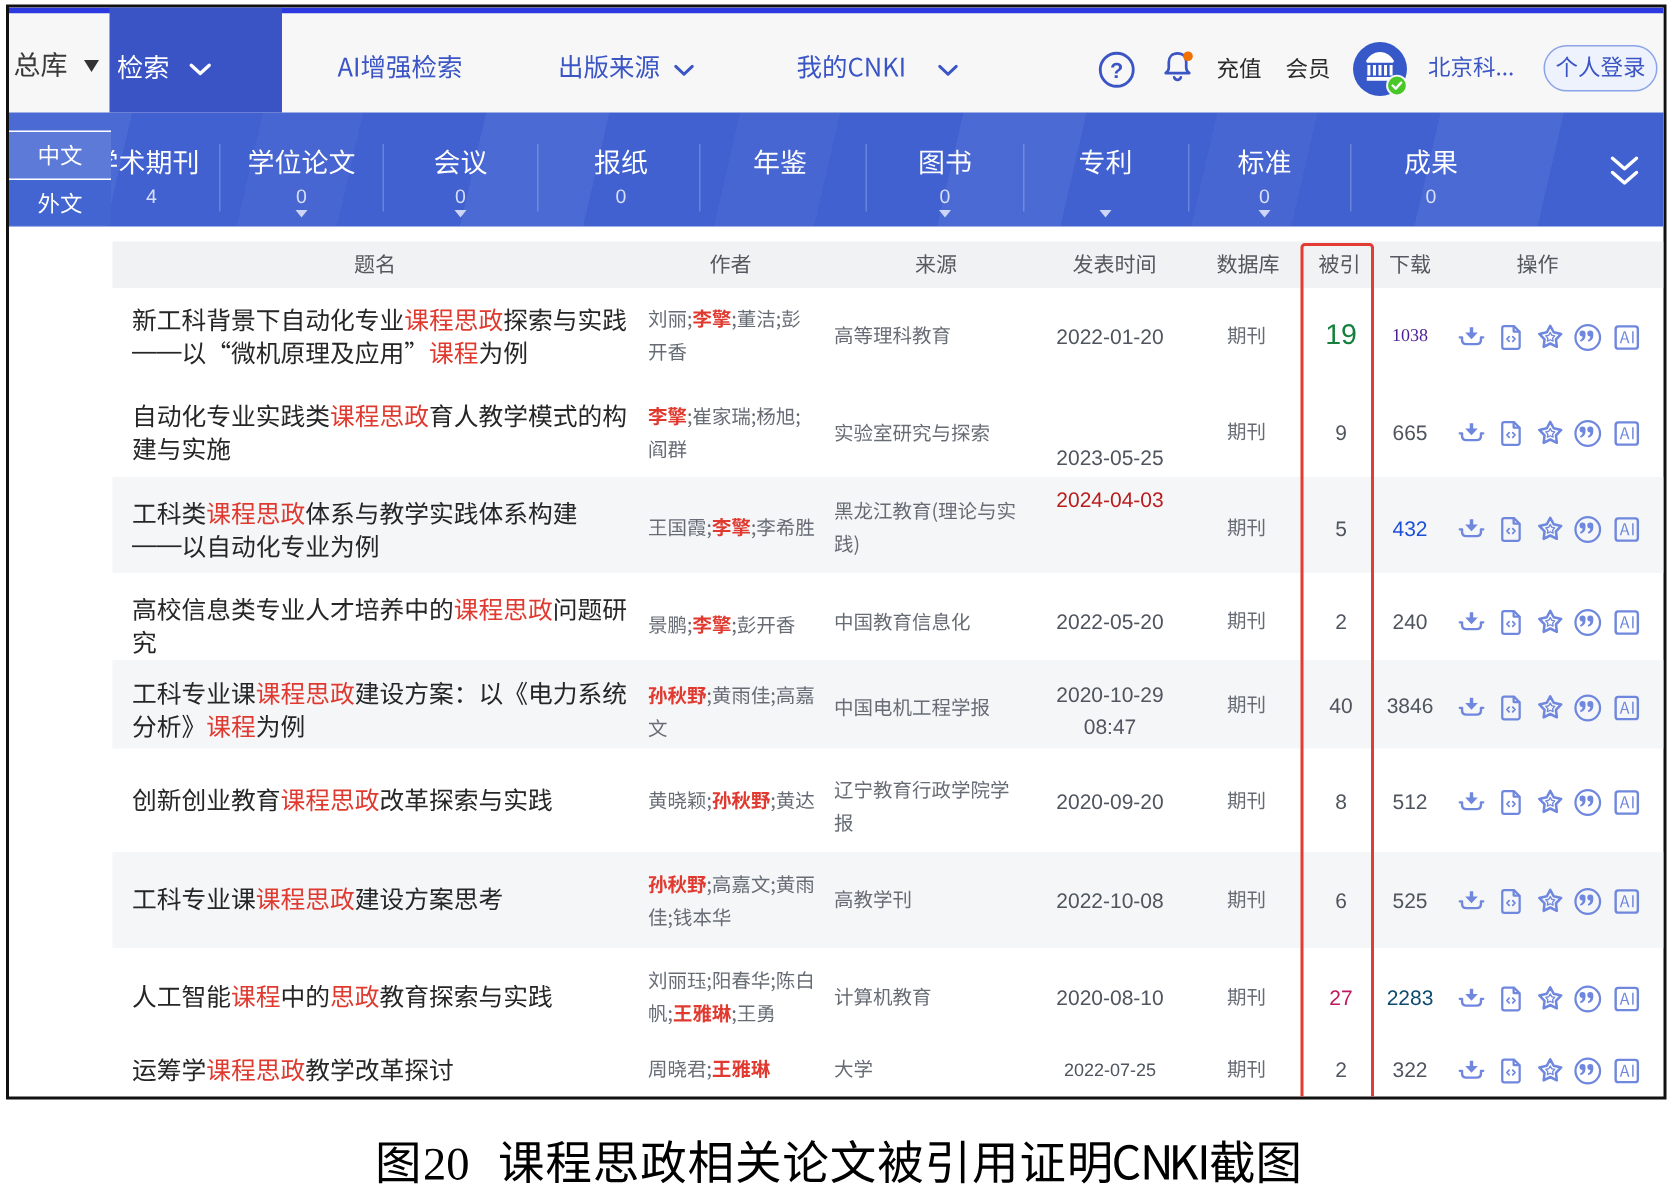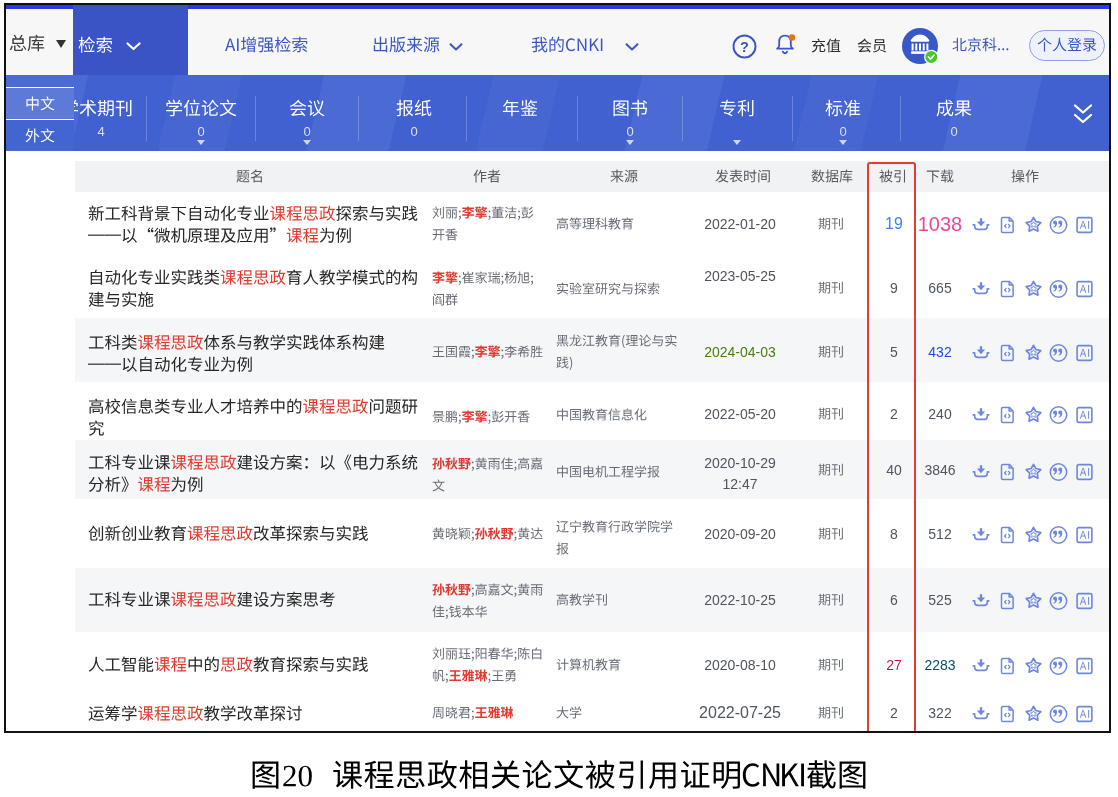--- a/index.html
+++ b/index.html
@@ -577,22 +577,22 @@
         <use href="#g80b2r" x="5000"></use>
       </g>
     </svg>
     <div style="position:absolute;left:734.0px;top:218.5px;transform:translate(-50%,-50%);font-family:'Liberation Sans',sans-serif;font-size:14.0px;color:#4f555e;white-space:nowrap">2022-01-20</div>
     <svg style="position:absolute;left:812.0px;top:211.7px;width:26.0px;height:13.0px" viewBox="0 0 2000 1000" overflow="visible">
       <g fill="#666b74">
         <use href="#g671fr" x="0"></use>
         <use href="#g520ar" x="1000"></use>
       </g>
     </svg>
-    <div style="position:absolute;left:888.0px;top:218.5px;transform:translate(-50%,-50%);font-family:'Liberation Sans',sans-serif;font-size:16px;color:#3b82f6;white-space:nowrap">19</div>
-    <div style="position:absolute;left:934.0px;top:218.5px;transform:translate(-50%,-50%);font-family:Liberation Sans, sans-serif;font-size:20px;color:#ec4899;white-space:nowrap">1038</div>
+    <div style="position:absolute;left:888.0px;top:218.5px;transform:translate(-50%,-50%);font-family:'Liberation Sans',sans-serif;font-size:19px;color:#15803d;white-space:nowrap">19</div>
+    <div style="position:absolute;left:934.0px;top:218.5px;transform:translate(-50%,-50%);font-family:Liberation Serif, serif;font-size:12px;color:#4c1d95;white-space:nowrap">1038</div>
     <svg style="position:absolute;left:964px;top:209.5px;width:126px;height:20px" viewBox="0 0 126 20">
 <g transform="translate(1,0)">
         <use href="#idl"></use>
       </g>
 <g transform="translate(27.3,0)">
         <use href="#idoc"></use>
       </g>
 <g transform="translate(53.5,0)">
         <use href="#istar"></use>
       </g>
@@ -666,21 +666,21 @@
         <use href="#g5b9er" x="0"></use>
         <use href="#g9a8cr" x="1000"></use>
         <use href="#g5ba4r" x="2000"></use>
         <use href="#g7814r" x="3000"></use>
         <use href="#g7a76r" x="4000"></use>
         <use href="#g4e0er" x="5000"></use>
         <use href="#g63a2r" x="6000"></use>
         <use href="#g7d22r" x="7000"></use>
       </g>
     </svg>
-    <div style="position:absolute;left:734.0px;top:271px;transform:translate(-50%,-50%);font-family:'Liberation Sans',sans-serif;font-size:14.0px;color:#4f555e;white-space:nowrap">2023-05-25</div>
+    <div style="position:absolute;left:734.0px;top:300px;transform:translate(-50%,-50%);font-family:'Liberation Sans',sans-serif;font-size:14.0px;color:#4f555e;white-space:nowrap">2023-05-25</div>
     <svg style="position:absolute;left:812.0px;top:276.2px;width:26.0px;height:13.0px" viewBox="0 0 2000 1000" overflow="visible">
       <g fill="#666b74">
         <use href="#g671fr" x="0"></use>
         <use href="#g520ar" x="1000"></use>
       </g>
     </svg>
     <div style="position:absolute;left:888.0px;top:283.0px;transform:translate(-50%,-50%);font-family:'Liberation Sans',sans-serif;font-size:14.0px;color:#4f555e;white-space:nowrap">9</div>
     <div style="position:absolute;left:934.0px;top:283.0px;transform:translate(-50%,-50%);font-family:'Liberation Sans',sans-serif;font-size:14.0px;color:#4f555e;white-space:nowrap">665</div>
     <svg style="position:absolute;left:964px;top:274.0px;width:126px;height:20px" viewBox="0 0 126 20">
 <g transform="translate(1,0)">
@@ -770,21 +770,21 @@
         <use href="#g4e0er" x="7338"></use>
         <use href="#g5b9er" x="8338"></use>
       </g>
     </svg>
     <svg style="position:absolute;left:550.0px;top:351.2px;width:17.4px;height:13.0px" viewBox="0 0 1338 1000" overflow="visible">
       <g fill="#666b74">
         <use href="#g8df5r" x="0"></use>
         <use href="#g29r" x="1000"></use>
       </g>
     </svg>
-    <div style="position:absolute;left:734.0px;top:347.0px;transform:translate(-50%,-50%);font-family:'Liberation Sans',sans-serif;font-size:14.0px;color:#4d7c0f;white-space:nowrap">2024-04-03</div>
+    <div style="position:absolute;left:734.0px;top:328px;transform:translate(-50%,-50%);font-family:'Liberation Sans',sans-serif;font-size:14.0px;color:#b91c1c;white-space:nowrap">2024-04-03</div>
     <svg style="position:absolute;left:812.0px;top:340.2px;width:26.0px;height:13.0px" viewBox="0 0 2000 1000" overflow="visible">
       <g fill="#666b74">
         <use href="#g671fr" x="0"></use>
         <use href="#g520ar" x="1000"></use>
       </g>
     </svg>
     <div style="position:absolute;left:888.0px;top:347.0px;transform:translate(-50%,-50%);font-family:'Liberation Sans',sans-serif;font-size:14.0px;color:#4f555e;white-space:nowrap">5</div>
     <div style="position:absolute;left:934.0px;top:347.0px;transform:translate(-50%,-50%);font-family:'Liberation Sans',sans-serif;font-size:14.0px;color:#1d4ed8;white-space:nowrap">432</div>
     <svg style="position:absolute;left:964px;top:338.0px;width:126px;height:20px" viewBox="0 0 126 20">
 <g transform="translate(1,0)">
@@ -960,21 +960,21 @@
         <use href="#g56fdr" x="1000"></use>
         <use href="#g7535r" x="2000"></use>
         <use href="#g673ar" x="3000"></use>
         <use href="#g5de5r" x="4000"></use>
         <use href="#g7a0br" x="5000"></use>
         <use href="#g5b66r" x="6000"></use>
         <use href="#g62a5r" x="7000"></use>
       </g>
     </svg>
     <div style="position:absolute;left:734.0px;top:457.5px;transform:translate(-50%,-50%);font-family:'Liberation Sans',sans-serif;font-size:14.0px;color:#4f555e;white-space:nowrap">2020-10-29</div>
-    <div style="position:absolute;left:734.0px;top:479.0px;transform:translate(-50%,-50%);font-family:'Liberation Sans',sans-serif;font-size:14.0px;color:#4f555e;white-space:nowrap">12:47</div>
+    <div style="position:absolute;left:734.0px;top:479.0px;transform:translate(-50%,-50%);font-family:'Liberation Sans',sans-serif;font-size:14.0px;color:#4f555e;white-space:nowrap">08:47</div>
     <svg style="position:absolute;left:812.0px;top:458.2px;width:26.0px;height:13.0px" viewBox="0 0 2000 1000" overflow="visible">
       <g fill="#666b74">
         <use href="#g671fr" x="0"></use>
         <use href="#g520ar" x="1000"></use>
       </g>
     </svg>
     <div style="position:absolute;left:888.0px;top:465.0px;transform:translate(-50%,-50%);font-family:'Liberation Sans',sans-serif;font-size:14.0px;color:#4f555e;white-space:nowrap">40</div>
     <div style="position:absolute;left:934.0px;top:465.0px;transform:translate(-50%,-50%);font-family:'Liberation Sans',sans-serif;font-size:14.0px;color:#4f555e;white-space:nowrap">3846</div>
     <svg style="position:absolute;left:964px;top:457.0px;width:126px;height:20px" viewBox="0 0 126 20">
 <g transform="translate(1,0)">
@@ -1129,21 +1129,21 @@
       </g>
     </svg>
     <svg style="position:absolute;left:550.0px;top:588.2px;width:52.0px;height:13.0px" viewBox="0 0 4000 1000" overflow="visible">
       <g fill="#666b74">
         <use href="#g9ad8r" x="0"></use>
         <use href="#g6559r" x="1000"></use>
         <use href="#g5b66r" x="2000"></use>
         <use href="#g520ar" x="3000"></use>
       </g>
     </svg>
-    <div style="position:absolute;left:734.0px;top:595.0px;transform:translate(-50%,-50%);font-family:'Liberation Sans',sans-serif;font-size:14.0px;color:#4f555e;white-space:nowrap">2022-10-25</div>
+    <div style="position:absolute;left:734.0px;top:595.0px;transform:translate(-50%,-50%);font-family:'Liberation Sans',sans-serif;font-size:14.0px;color:#4f555e;white-space:nowrap">2022-10-08</div>
     <svg style="position:absolute;left:812.0px;top:588.2px;width:26.0px;height:13.0px" viewBox="0 0 2000 1000" overflow="visible">
       <g fill="#666b74">
         <use href="#g671fr" x="0"></use>
         <use href="#g520ar" x="1000"></use>
       </g>
     </svg>
     <div style="position:absolute;left:888.0px;top:595.0px;transform:translate(-50%,-50%);font-family:'Liberation Sans',sans-serif;font-size:14.0px;color:#4f555e;white-space:nowrap">6</div>
     <div style="position:absolute;left:934.0px;top:595.0px;transform:translate(-50%,-50%);font-family:'Liberation Sans',sans-serif;font-size:14.0px;color:#4f555e;white-space:nowrap">525</div>
     <svg style="position:absolute;left:964px;top:586.0px;width:126px;height:20px" viewBox="0 0 126 20">
 <g transform="translate(1,0)">
@@ -1289,21 +1289,21 @@
         <use href="#g96c5b" x="4278"></use>
         <use href="#g7433b" x="5278"></use>
       </g>
     </svg>
     <svg style="position:absolute;left:550.0px;top:701.2px;width:26.0px;height:13.0px" viewBox="0 0 2000 1000" overflow="visible">
       <g fill="#666b74">
         <use href="#g5927r" x="0"></use>
         <use href="#g5b66r" x="1000"></use>
       </g>
     </svg>
-    <div style="position:absolute;left:734.0px;top:708.0px;transform:translate(-50%,-50%);font-family:'Liberation Sans',sans-serif;font-size:16px;color:#4f555e;white-space:nowrap">2022-07-25</div>
+    <div style="position:absolute;left:734.0px;top:708.0px;transform:translate(-50%,-50%);font-family:'Liberation Sans',sans-serif;font-size:12px;color:#4f555e;white-space:nowrap">2022-07-25</div>
     <svg style="position:absolute;left:812.0px;top:701.2px;width:26.0px;height:13.0px" viewBox="0 0 2000 1000" overflow="visible">
       <g fill="#666b74">
         <use href="#g671fr" x="0"></use>
         <use href="#g520ar" x="1000"></use>
       </g>
     </svg>
     <div style="position:absolute;left:888.0px;top:708.0px;transform:translate(-50%,-50%);font-family:'Liberation Sans',sans-serif;font-size:14.0px;color:#4f555e;white-space:nowrap">2</div>
     <div style="position:absolute;left:934.0px;top:708.0px;transform:translate(-50%,-50%);font-family:'Liberation Sans',sans-serif;font-size:14.0px;color:#4f555e;white-space:nowrap">322</div>
     <svg style="position:absolute;left:964px;top:699.0px;width:126px;height:20px" viewBox="0 0 126 20">
 <g transform="translate(1,0)">

